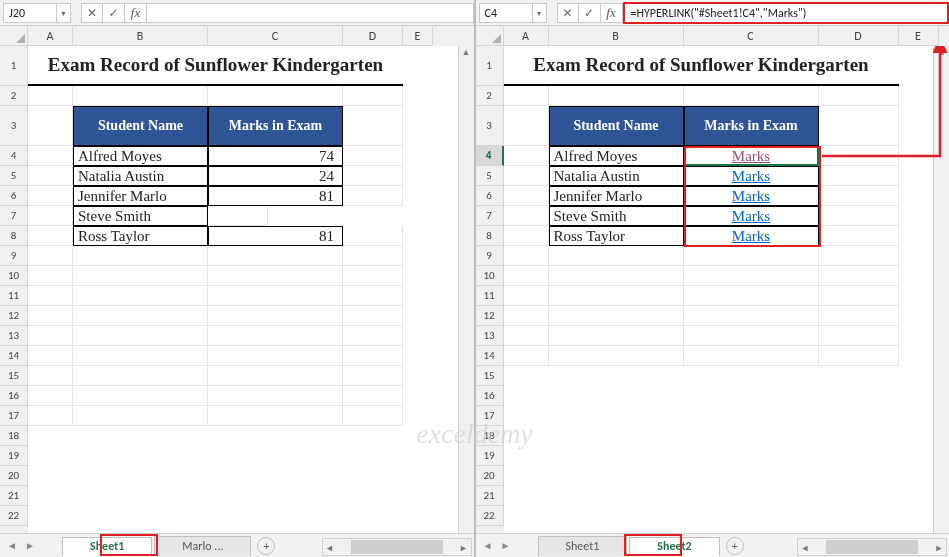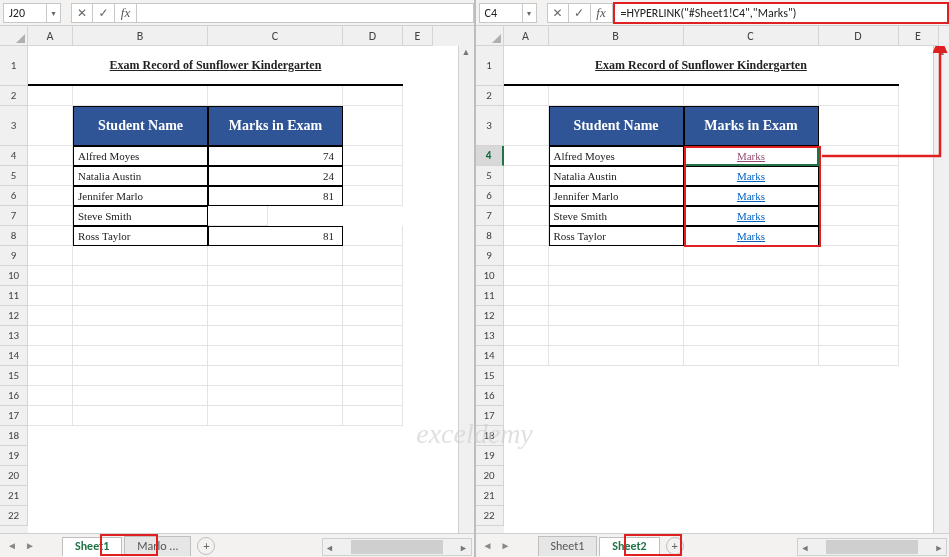--- a/index.html
+++ b/index.html
@@ -31,21 +31,21 @@
   
   .fbar-row {
     display: flex;
     align-items: center;
     height: 26px;
     border-bottom: 1px solid #d0d0d0;
     background: #f3f2f1;
     padding-left: 3px;
   }
   .namebox {
-    width: 44px;
+    width: 54px;
     height: 20px;
     background: #fff;
     border: 1px solid #c8c8c8;
     font-size: 12px;
     padding: 2px 5px;
     display: flex;
     align-items: center;
   }
   .namebox-dd {
     width: 14px;
@@ -160,38 +160,37 @@
     align-items:center;
   }
   
   .lA{width:45px;} .lB{width:135px;} .lC{width:135px;} .lD{width:60px;} .lE{width:30px;}
   
   .rA{width:45px;} .rB{width:135px;} .rC{width:135px;} .rD{width:80px;} .rE{width:40px;}
 
   .title-cell {
     font-family: 'Times New Roman', serif;
     font-weight: bold;
-    font-size: 12px;
+    font-size: 19px;
     justify-content:center;
     border-bottom: 2.5px solid #000 !important;
-    text-decoration: underline;
   }
   .thead-cell {
     background:#2f5597;
     color:#fff;
     font-family:'Times New Roman',serif;
     font-weight:bold;
     font-size:14px;
     justify-content:center;
     border:1.5px solid #000 !important;
   }
   .tbody-cell {
     border:1.5px solid #000 !important;
     font-family:'Times New Roman',Arial,serif;
-    font-size:11px;
+    font-size:15px;
     background:#fff;
   }
   .tbody-cell.num { justify-content:flex-end; padding-right:8px;}
   .marks-link {
     color:#0563c1;
     text-decoration:underline;
     justify-content:center;
     cursor:pointer;
   }
   .marks-link.visited { color:#954f72; }
@@ -218,21 +217,21 @@
     padding-left:4px;
     gap:2px;
   }
   .tab-nav {
     width:16px;height:16px;
     display:flex;align-items:center;justify-content:center;
     color:#888;font-size:10px;
   }
   .tab {
     height:20px;
-    padding:2px 12px;
+    padding:2px 27px;
     background:#fff;
     border:1px solid #bfbfbf;
     border-bottom:none;
     font-size:12px;
     display:flex;align-items:center;
     border-radius:0 0 0 0;
   }
   .tab.inactive { background:#e6e6e6; color:#555;}
   .tab.active { background:#fff; color:#217346; font-weight:bold; border-bottom:2px solid #fff; position:relative; top:1px;}
   .tab-add {

